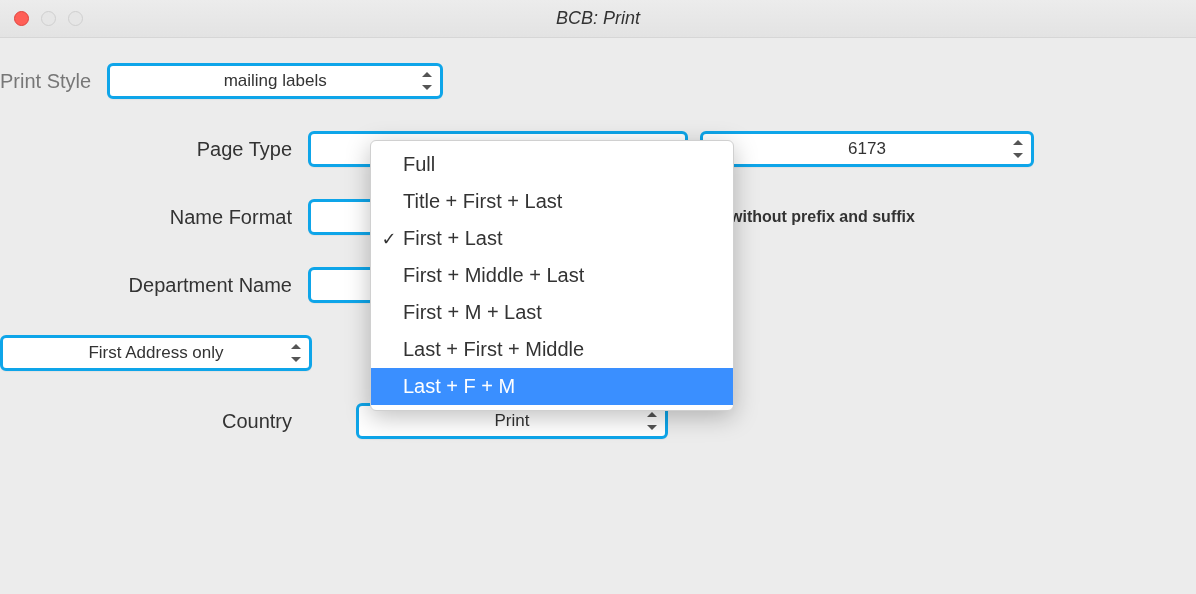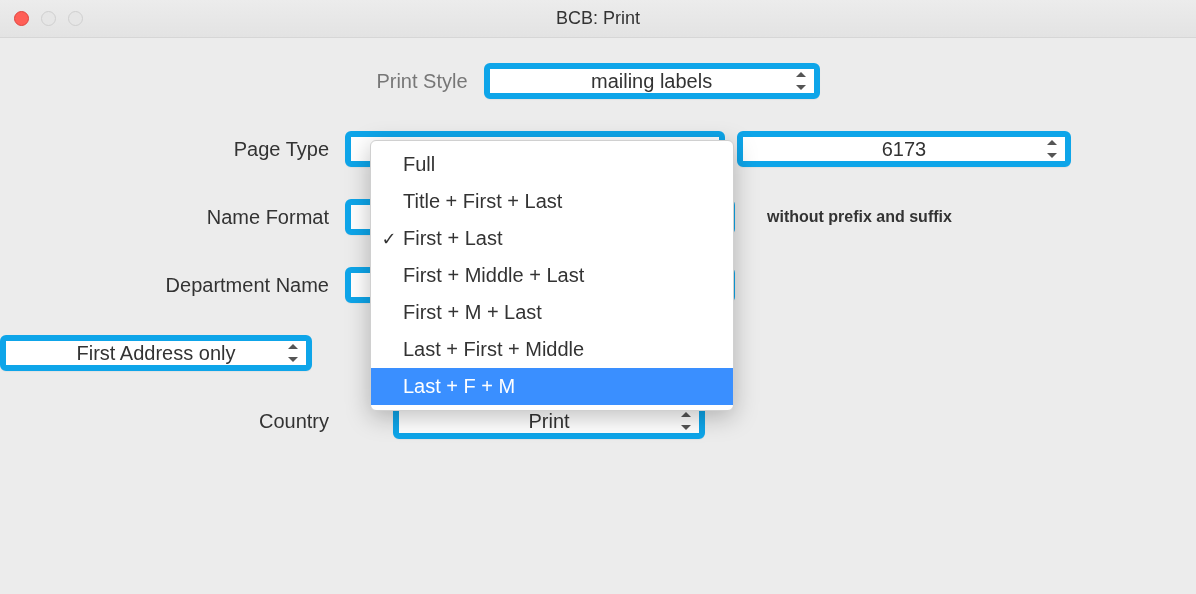--- a/index.html
+++ b/index.html
@@ -48,56 +48,56 @@
       border: 1px solid #cfcfcf;
     }
     .window-title {
       position: absolute;
       left: 0;
       right: 0;
       text-align: center;
       font-size: 18px;
       color: #333;
       pointer-events: none;
+      font-style: italic;
     }
     .content {
       padding-top: 25px;
     }
     .row {
       display: flex;
       align-items: center;
       margin-bottom: 32px;
       position: relative;
     }
     .row-print-style {
-      justify-content: center;
+      justify-content: flex-start;
     }
     .label {
       font-size: 20px;
       color: #333;
       text-align: right;
       padding-right: 16px;
-      margin-left: 37px;
     }
     .label-muted {
       font-size: 20px;
       color: #777;
     }
     .row-standard .label {
       width: 308px;
     }
     .popup-button {
       display: inline-flex;
       align-items: center;
       justify-content: center;
       background: #fff;
-      border: 6px solid #0ea5e9;
+      border: 3px solid #0ea5e9;
       border-radius: 6px;
       height: 36px;
-      font-size: 20px;
+      font-size: 17px;
       color: #333;
       position: relative;
       box-shadow: 0 1px 1px rgba(0,0,0,0.04);
       padding: 0 28px 0 28px;
     }
     .popup-button .popup-text {
       text-align: center;
       flex: 1;
       white-space: nowrap;
     }

